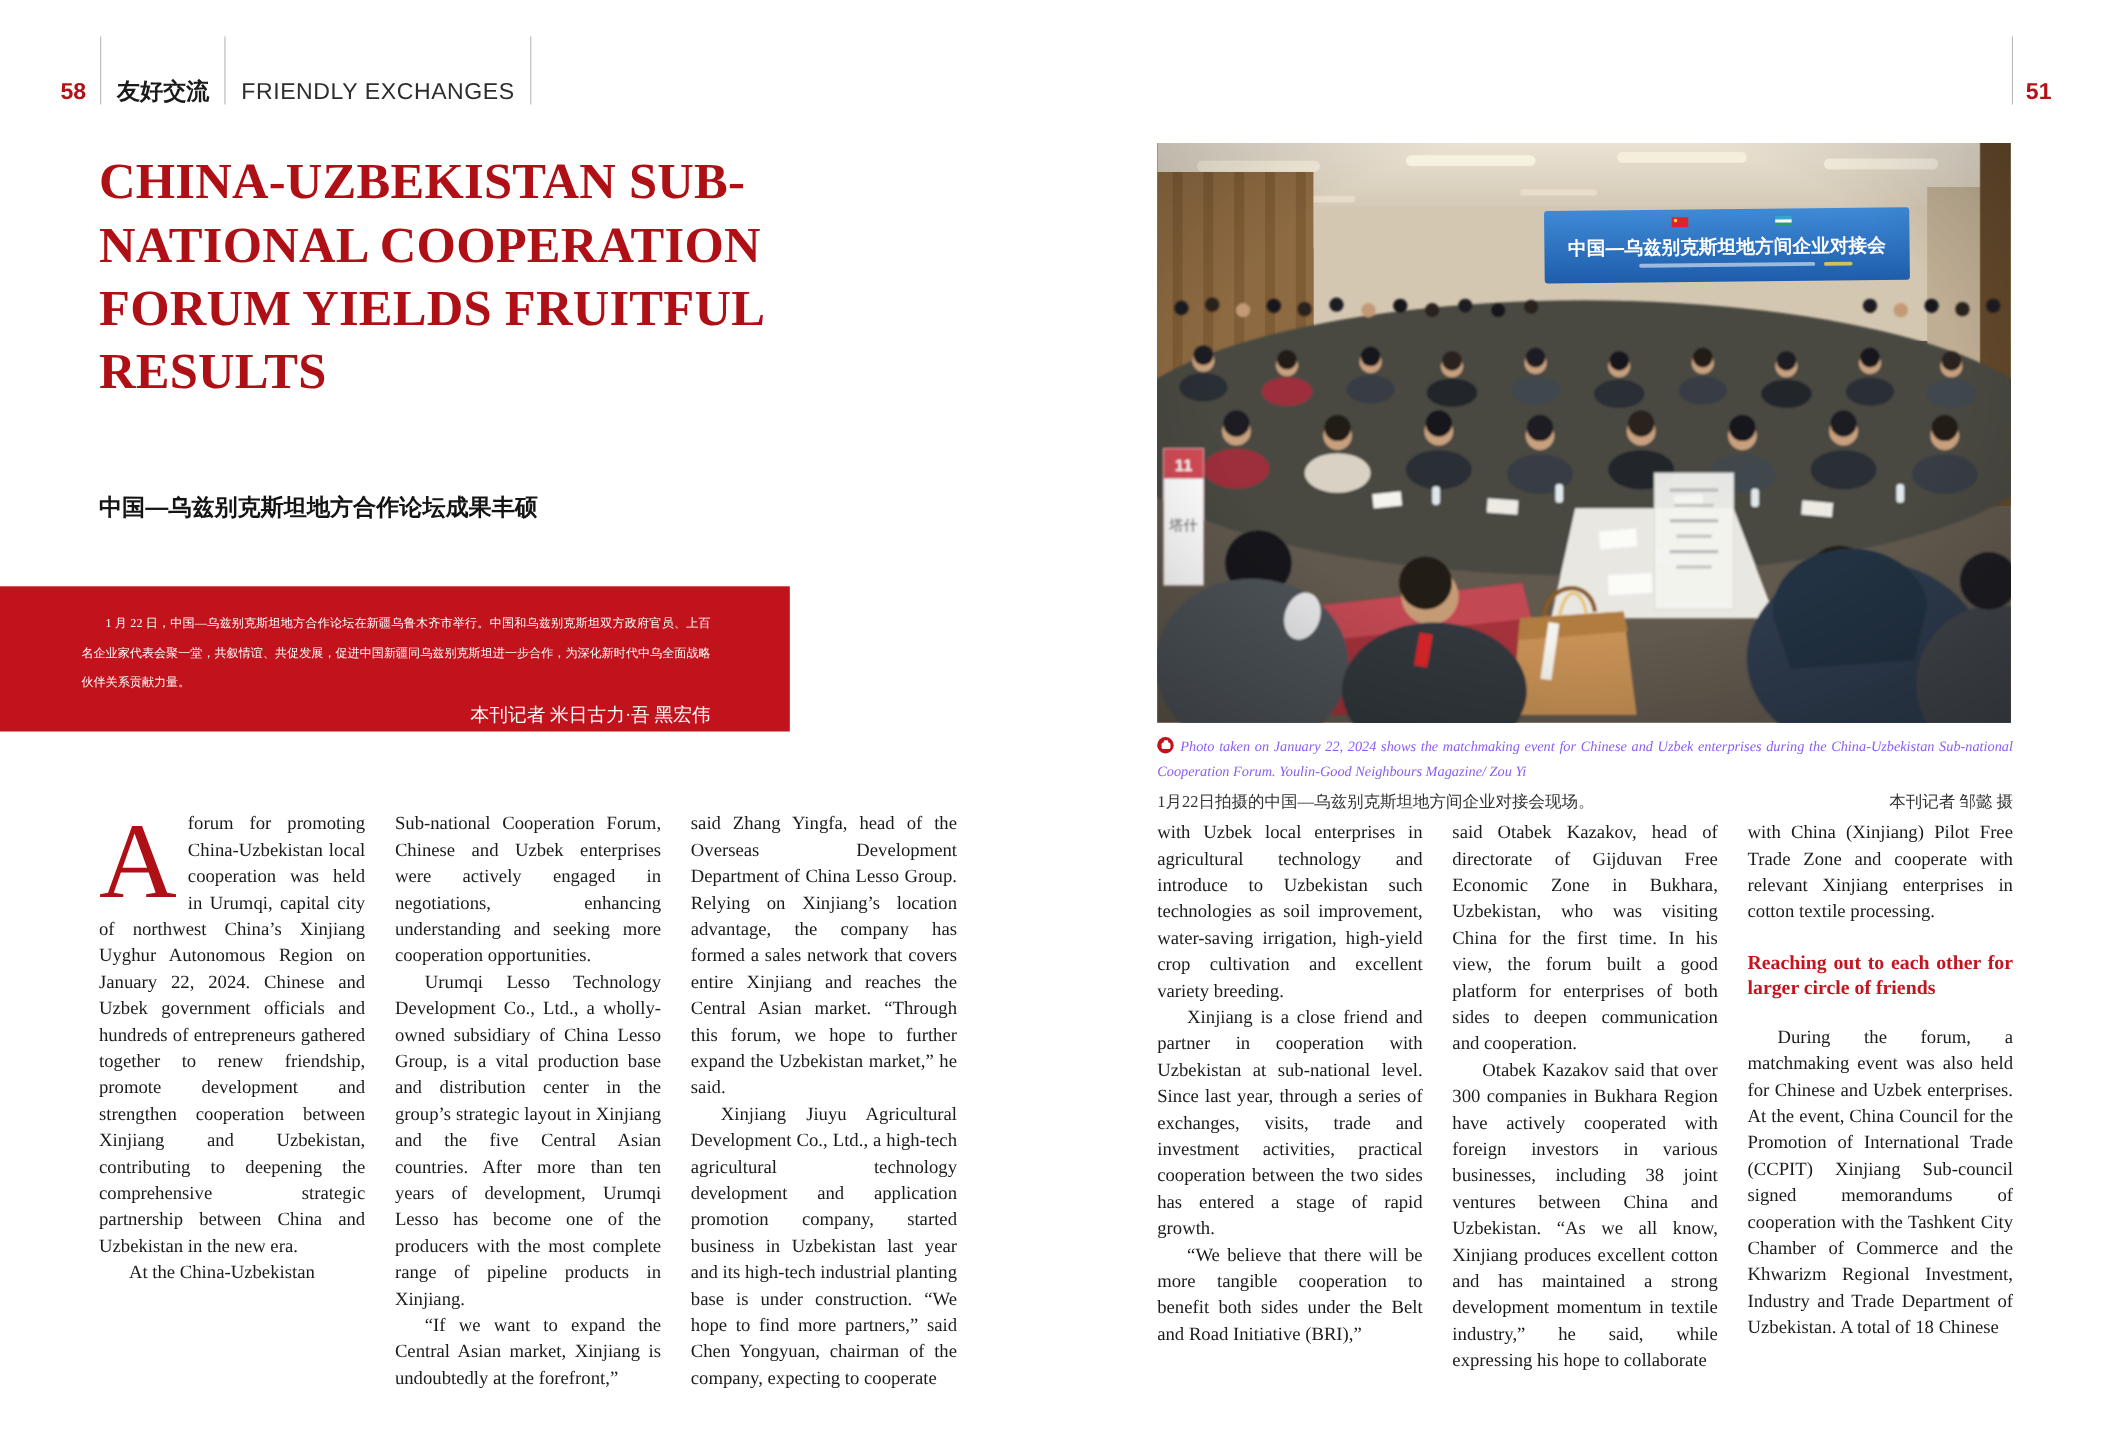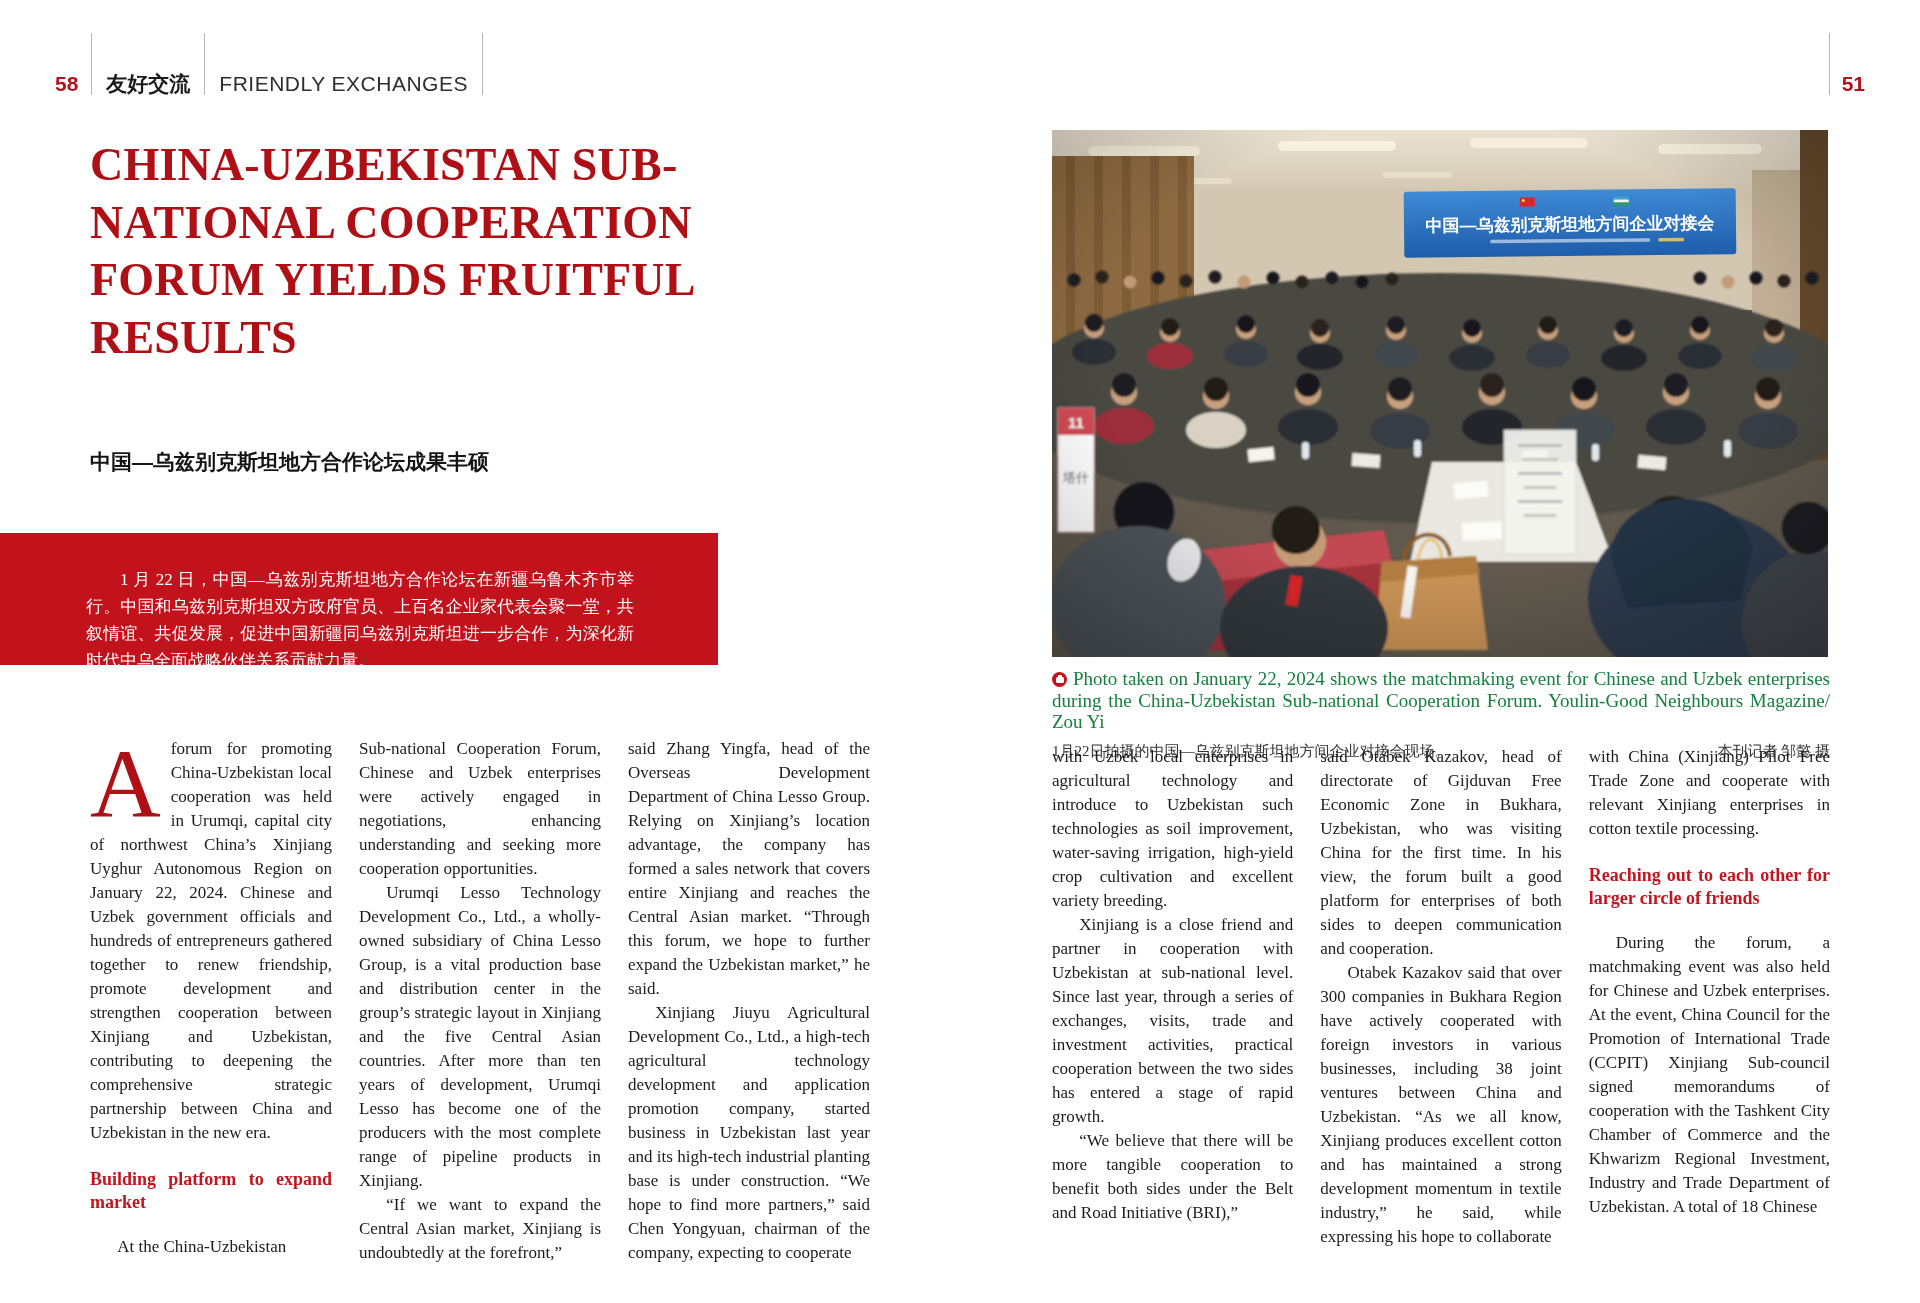--- a/index.html
+++ b/index.html
@@ -19,41 +19,41 @@
 
   
   #headline{position:absolute;left:90px;top:136px;width:640px;
             font:bold 46px/57.5px "Liberation Serif",serif;color:#ae1016;letter-spacing:.2px;}
   #subtitle-cn{position:absolute;left:90px;top:438px;
             font:bold 21px/1.2 "Liberation Sans",sans-serif;color:#141414;margin-top:11px;}
 
   
   #lede-box{position:absolute;left:0;top:533px;width:718px;height:132px;background:#c2121b;
             box-sizing:border-box;padding:21px 72px 0 74px;color:#fff;}
-  #lede-text{margin:12px;font-size:17px;line-height:27px;text-indent:2em;text-align:justify;}
+  #lede-text{margin:0;font-size:11px;line-height:27px;text-indent:2em;text-align:justify;}
   #lede-byline{margin:1px 0 0 0;font-size:17px;line-height:27px;text-align:right;}
 
   
   .cols{position:absolute;display:flex;gap:27px;overflow:hidden;}
   #cols-left{left:90px;top:737px;width:780px;height:560px;}
   #cols-right{left:1052px;top:745px;width:778px;height:552px;}
   .col{flex:1 1 0;font-size:17px;line-height:24px;text-align:justify;}
   .col p{margin:0;}
   .col p.para{text-indent:1.6em;}
   .col p.cont{text-indent:0;}
   .col h3.sub{margin:23px 0 21px 0;font:bold 18px/23px "Liberation Serif",serif;color:#c3151f;}
   .dropcap{float:left;font:98px/78px "Liberation Serif",serif;color:#ae1016;
            padding:7px 10px 0 0;}
 
   
   #photo{position:absolute;left:1052px;top:130px;width:776px;height:527px;overflow:hidden;background:#6a6258;}
 
   
   #caption{position:absolute;left:1052px;top:668px;width:778px;}
-  #caption-en{font-size:19px;line-height:21.5px;color:#15803d;text-align:justify;}
+  #caption-en{font-size:13px;line-height:21.5px;color:#8b5cf6;text-align:justify;font-style:italic;}
   .cam{display:inline-block;position:relative;width:15px;height:15px;border-radius:50%;
        background:#c2121b;vertical-align:-2px;margin-right:6px;}
   .cam::after{content:"";position:absolute;left:3.5px;top:5px;width:8px;height:5.5px;border-radius:1.5px;background:#fff;}
   .cam::before{content:"";position:absolute;left:6px;top:3px;width:3.5px;height:3px;border-radius:1px;background:#fff;}
   #caption-row-cn{display:flex;justify-content:space-between;margin-top:9px;
        font-size:15px;color:#333;}
 
   svg text{font-family:"Liberation Sans",sans-serif;}
 </style>
 </head>
@@ -84,21 +84,20 @@
   <div id="subtitle-cn">中国—乌兹别克斯坦地方合作论坛成果丰硕</div>
 
   <div id="lede-box">
     <p id="lede-text">1 月 22 日，中国—乌兹别克斯坦地方合作论坛在新疆乌鲁木齐市举行。中国和乌兹别克斯坦双方政府官员、上百名企业家代表会聚一堂，共叙情谊、共促发展，促进中国新疆同乌兹别克斯坦进一步合作，为深化新时代中乌全面战略伙伴关系贡献力量。</p>
     <p id="lede-byline">本刊记者 米日古力·吾 黑宏伟</p>
   </div>
 
   <div class="cols" id="cols-left">
       <div class="col">
         <p class="cont"><span class="dropcap">A</span>forum for promoting China-Uzbekistan local cooperation was held in Urumqi, capital city of northwest China’s Xinjiang Uyghur Autonomous Region on January 22, 2024. Chinese and Uzbek government officials and hundreds of entrepreneurs gathered together to renew friendship, promote development and strengthen cooperation between Xinjiang and Uzbekistan, contributing to deepening the comprehensive strategic partnership between China and Uzbekistan in the new era.</p>
-        <h3 class="sub">Building platform to expand market</h3>
         <p class="para">At the China-Uzbekistan</p>
       </div>
       <div class="col">
         <p class="cont">Sub-national Cooperation Forum, Chinese and Uzbek enterprises were actively engaged in negotiations, enhancing understanding and seeking more cooperation opportunities.</p>
         <p class="para">Urumqi Lesso Technology Development Co., Ltd., a wholly-owned subsidiary of China Lesso Group, is a vital production base and distribution center in the group’s strategic layout in Xinjiang and the five Central Asian countries. After more than ten years of development, Urumqi Lesso has become one of the producers with the most complete range of pipeline products in Xinjiang.</p>
         <p class="para">“If we want to expand the Central Asian market, Xinjiang is undoubtedly at the forefront,”</p>
       </div>
       <div class="col">
         <p class="cont">said Zhang Yingfa, head of the Overseas Development Department of China Lesso Group. Relying on Xinjiang’s location advantage, the company has formed a sales network that covers entire Xinjiang and reaches the Central Asian market. “Through this forum, we hope to further expand the Uzbekistan market,” he said.</p>
         <p class="para">Xinjiang Jiuyu Agricultural Development Co., Ltd., a high-tech agricultural technology development and application promotion company, started business in Uzbekistan last year and its high-tech industrial planting base is under construction. “We hope to find more partners,” said Chen Yongyuan, chairman of the company, expecting to cooperate</p>

